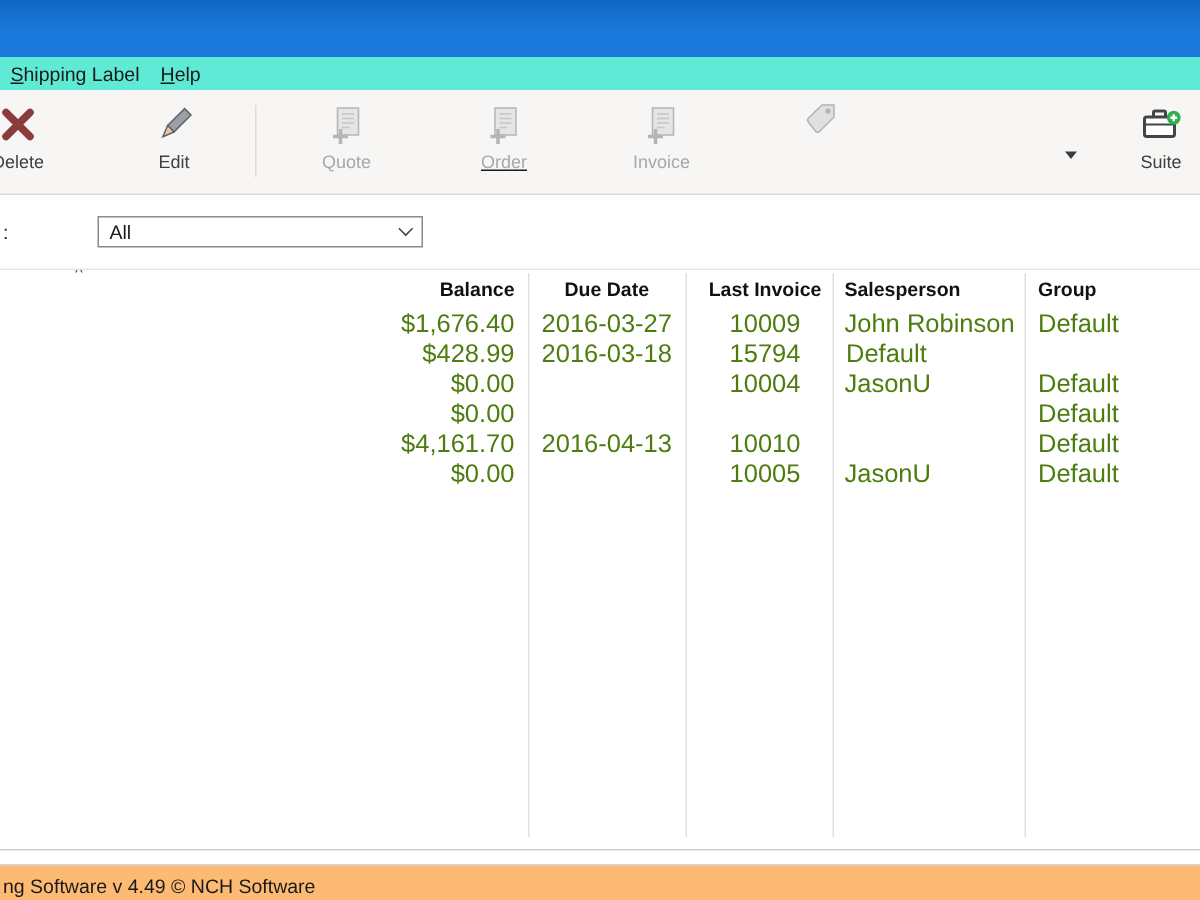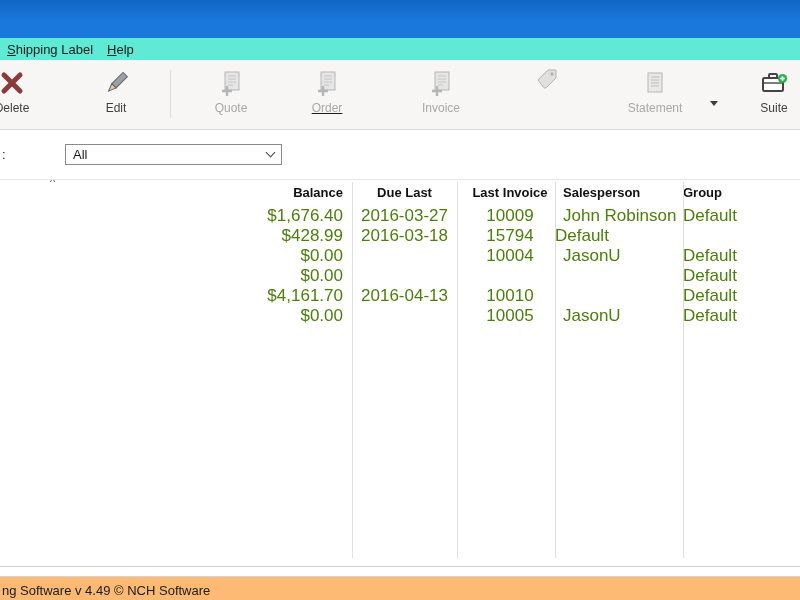--- a/index.html
+++ b/index.html
@@ -38,21 +38,21 @@
   .list { position:relative; background:#fff; height:388px; border-top:1px solid #e6e6e6; border-bottom:1px solid #cfcfcf; flex:none; overflow:hidden; }
   .vline { position:absolute; top:2px; bottom:8px; width:1px; background:#e0e0e0; }
   .grid { display:grid; grid-template-columns:250px 102px 105px 98px 128px 1fr; }
   .lheader { height:26px; line-height:26px; font-size:13px; color:#111;font-weight:bold; }
   .lrow { height:20px; line-height:20px; font-size:17px; color:#4d7c0f; }
   .cell { overflow:hidden; white-space:nowrap; }
   .c-bal { text-align:right; padding-right:9px; }
   .c-due { text-align:center; }
   .c-inv { text-align:center;margin-left:8px; }
   .c-sales { padding-left:8px; }
-  .c-group { }
+  .c-group { padding-left:9px; }
   .sort { position:absolute; left:50px; top:-4px; font-size:11px; color:#555; }
 
   
   .statusbar { height:28px; margin-top:9px; background:#fdba74; border-top:1px solid #d4d4d4; display:flex; align-items:center; padding-left:2px; font-size:13px; color:#1a1a1a; flex:none; }
 </style>
 </head>
 <body>
 
 <div class="window">
 
@@ -90,21 +90,21 @@
       <span class="ticon">
         <svg width="26" height="26" viewBox="0 0 26 26">
             <rect x="7" y="2" width="14" height="18" fill="#e5e5e5" stroke="#b5b5b5"></rect>
             <path d="M10 6h8M10 9h8M10 12h8M10 15h5" stroke="#c6c6c6"></path>
             <path d="M4 21 h10 M9 16 v10" stroke="#b5b5b5" stroke-width="2.4"></path>
           </svg>
       </span>
       <span class="tlabel">Quote</span>
     </div>
 
-    <div class="tbtn disabled" style="left:297px;width:60px;text-decoration:underline;">
+    <div class="tbtn disabled" style="left:306px;width:60px;text-decoration:underline;">
       <span class="ticon">
         <svg width="26" height="26" viewBox="0 0 26 26">
             <rect x="7" y="2" width="14" height="18" fill="#e5e5e5" stroke="#b5b5b5"></rect>
             <path d="M10 6h8M10 9h8M10 12h8M10 15h5" stroke="#c6c6c6"></path>
             <path d="M4 21 h10 M9 16 v10" stroke="#b5b5b5" stroke-width="2.4"></path>
           </svg>
       </span>
       <span class="tlabel">Order</span>
     </div>
 
@@ -122,29 +122,20 @@
     <div class="tbtn disabled" style="left:512px;width:70px;gap:42px;">
       <span class="ticon">
         <svg width="26" height="26" viewBox="0 0 26 26">
             <path d="M14 3 h8 v8 L12.5 20.5 a2 2 0 0 1 -2.8 0 L5 14.5 a2 2 0 0 1 0 -2.8 Z" fill="#e0e0e0" stroke="#b2b2b2"></path>
             <circle cx="18" cy="7" r="1.7" fill="#b2b2b2"></circle>
           </svg>
       </span>
       <span class="tlabel">Payment</span>
     </div>
 
-    <div class="tbtn disabled" style="left:618px;width:74px;">
-      <span class="ticon">
-        <svg width="26" height="26" viewBox="0 0 26 26">
-            <rect x="6" y="3" width="14" height="19" fill="#e8e8e8" stroke="#b5b5b5"></rect>
-            <path d="M9 7h8M9 10h8M9 13h8M9 16h8" stroke="#bdbdbd"></path>
-          </svg>
-      </span>
-      <span class="tlabel">Statement</span>
-    </div>
 
     <div class="dd-arrow">
       <span class="dd-tri"></span>
     </div>
 
     <div class="tbtn" style="left:748px;width:52px;">
       <span class="ticon">
         <svg width="28" height="28" viewBox="0 0 28 28">
             <rect x="3" y="9" width="20" height="13" rx="1.5" fill="#ffffff" stroke="#444" stroke-width="2"></rect>
             <path d="M9 9 V6 a1 1 0 0 1 1 -1 h6 a1 1 0 0 1 1 1 V9" fill="none" stroke="#444" stroke-width="2"></path>
@@ -171,21 +162,21 @@
     <div class="vline" style="left:352px;"></div>
     <div class="vline" style="left:457px;"></div>
     <div class="vline" style="left:555px;"></div>
     <div class="vline" style="left:683px;"></div>
 
     <span class="sort">^</span>
 
     <div class="grid lheader">
       <div class="cell"></div>
       <div class="cell c-bal">Balance</div>
-      <div class="cell c-due">Due Last</div>
+      <div class="cell c-due">Due Date</div>
       <div class="cell c-inv">Last Invoice</div>
       <div class="cell c-sales">Salesperson</div>
       <div class="cell c-group">Group</div>
     </div>
 
     <div class="grid lrow">
       <div class="cell"></div>
       <div class="cell c-bal">$1,676.40</div>
       <div class="cell c-due">2016-03-27</div>
       <div class="cell c-inv">10009</div>

